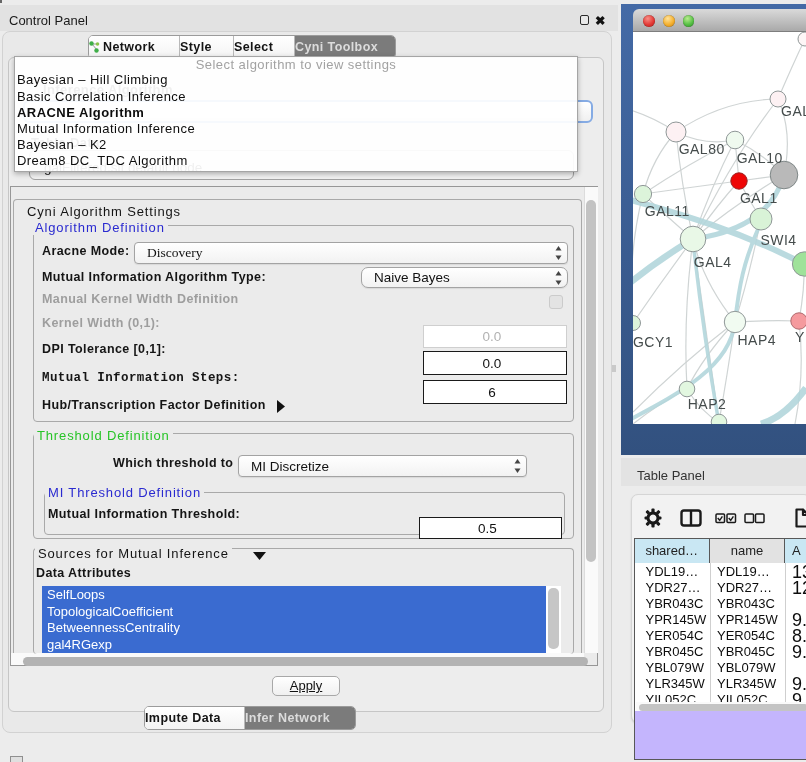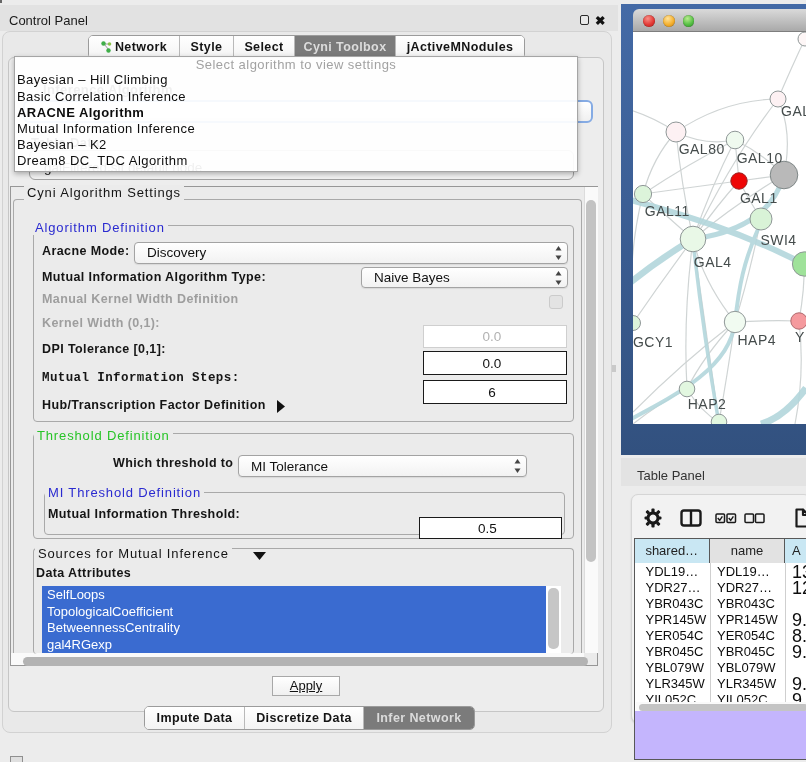--- a/index.html
+++ b/index.html
@@ -6,21 +6,21 @@
 .abs{position:absolute;}
 .lbl{position:absolute;font-size:12.5px;font-weight:bold;color:#151515;white-space:nowrap;letter-spacing:0.4px;}
 .glbl{position:absolute;font-size:12.5px;font-weight:bold;color:#9e9e9e;white-space:nowrap;letter-spacing:0.4px;}
 .grp{position:absolute;border:1px solid #a9a9a9;border-radius:4px;}
 .gtitle{position:absolute;font-size:13px;background:#ebebeb;padding:0 3px;white-space:nowrap;letter-spacing:0.85px;}
 .combo{position:absolute;border:1px solid #a3a3a3;border-radius:4px;background:linear-gradient(#ffffff,#f2f2f2);box-shadow:0 1px 1px rgba(0,0,0,.08);}
 .combo .ct{position:absolute;left:12px;top:2.5px;font-size:13.5px;color:#111;}
 .combo .ar{position:absolute;right:5px;top:3px;width:7px;height:14px;}
 .fld{position:absolute;background:#fff;font-size:13.5px;color:#111;text-align:center;padding-right:6px;box-sizing:border-box;margin-top:11px;}
 .seg{display:flex;position:absolute;height:22px;border:1px solid #9b9b9b;border-radius:5px;background:#fdfdfd;overflow:hidden;}
-.seg>div{font-size:12.5px;font-weight:bold;color:#141414;line-height:22px;text-align:center;border-right:1px solid #b9b9b9;background:linear-gradient(#ffffff,#f3f3f3);letter-spacing:0.4px;}
+.seg>div{font-size:12.5px;font-weight:bold;color:#141414;line-height:22px;border-right:1px solid #b9b9b9;background:linear-gradient(#ffffff,#f3f3f3);letter-spacing:0.4px;}
 .seg>div:last-child{border-right:none;}
 .seg>div.sel{background:#7b7b7b;color:#dcdcdc;}
 .pitem{position:absolute;left:17px;font-size:13px;color:#0d0d0d;white-space:nowrap;letter-spacing:0.45px;z-index:12;}
 </style></head>
 <body>
 
 <div class="abs" style="left:0;top:0;width:2px;height:3px;background:#666;"></div>
 
 <div class="abs" style="left:0;top:5px;width:618px;height:26px;background:#e2e2e2;"></div>
 <div class="abs" style="left:9px;top:12.5px;font-size:13px;color:#1a1a1a;">Control Panel</div>
@@ -33,57 +33,56 @@
   <div style="width:90px;"><svg width="11" height="12" style="vertical-align:-2px;margin-right:3px;" viewBox="0 0 11 12">
         <line x1="3" y1="3" x2="8" y2="9" stroke="#9a9a9a" stroke-width="1"></line>
         <line x1="3" y1="3" x2="8" y2="3" stroke="#9a9a9a" stroke-width="1"></line>
         <circle cx="2.5" cy="2.5" r="2.2" fill="#3fae49"></circle>
         <circle cx="8.5" cy="3" r="1.8" fill="#8bc34a"></circle>
         <circle cx="7.5" cy="9.5" r="2.2" fill="#3fae49"></circle>
       </svg>Network</div>
   <div style="width:53px;">Style</div>
   <div style="width:60px;">Select</div>
   <div class="sel" style="width:100px;">Cyni Toolbox</div>
-  <div style="width:128px;">jActiveMNodules</div>
 </div>
 
 <div class="abs" style="left:8px;top:57px;width:596px;height:655px;background:#ededed;border:1px solid #c6c6c6;border-radius:6px;box-sizing:border-box;"></div>
 
 <div class="abs" style="left:43px;top:82px;font-size:13px;font-weight:bold;color:#222;letter-spacing:0.4px;">Inference Algorithm</div>
 <div class="abs" style="left:23px;top:100px;width:570px;height:23px;border:2.5px solid #85abe4;border-radius:6px;background:linear-gradient(#ffffff,#f0f0f0);box-sizing:border-box;"></div>
 <div class="abs" style="left:31px;top:135px;font-size:13px;font-weight:bold;color:#222;letter-spacing:0.4px;">Table Data</div>
 <div class="abs" style="left:29px;top:150px;width:545px;height:30px;border:1px solid #a2a2a2;border-radius:6px;background:#f1f1f1;box-sizing:border-box;"></div>
 <div class="abs" style="left:44px;top:160px;font-size:13.5px;color:#222;">galFiltered.sif default node</div>
 
 <div class="abs" style="left:10px;top:186px;width:588px;height:480px;border:1px solid #979797;background:#ebebeb;box-sizing:border-box;overflow:hidden;">
 </div>
 
 <div class="abs" style="left:584px;top:187px;width:13px;height:466px;background:#fafafa;border-left:1px solid #dcdcdc;"></div>
 <div class="abs" style="left:585.5px;top:200px;width:10px;height:362px;background:#c3c3c3;border-radius:5px;"></div>
 
 <div class="abs" style="left:11px;top:653px;width:573px;height:12px;background:#fafafa;"></div>
 <div class="abs" style="left:23px;top:657px;width:565px;height:9px;background:#b3b3b3;border-radius:5px;"></div>
 
 <div class="grp" style="left:13px;top:199px;width:567px;height:453px;border-bottom:none;border-radius:4px 4px 0 0;"></div>
-<div class="gtitle" style="left:24px;top:185px;color:#141414;">Cyni Algorithm Settings</div>
+<div class="gtitle" style="left:24px;top:204px;color:#141414;">Cyni Algorithm Settings</div>
 
 <div class="grp" style="left:33px;top:225px;width:539px;height:195px;"></div>
 <div class="gtitle" style="left:32px;top:219.5px;color:#2a2ad0;">Algorithm Definition</div>
 
 <div class="lbl" style="left:42px;top:244px;">Aracne Mode:</div>
-<div class="combo" style="left:134px;top:241.5px;width:432px;height:20px;">
+<div class="combo" style="left:134px;top:241.5px;width:432px;height:20px;font-family:Liberation Serif, serif;">
   <div class="ct">Discovery</div>
   <svg class="ar" viewBox="0 0 7 14">
       <path d="M3.5 0 L6.5 4.5 L0.5 4.5 Z" fill="#444"></path>
       <path d="M3.5 14 L6.5 9.5 L0.5 9.5 Z" fill="#444"></path>
     </svg>
 </div>
 
 <div class="lbl" style="left:42px;top:269.5px;">Mutual Information Algorithm Type:</div>
-<div class="combo" style="left:361px;top:266.8px;width:205px;height:19.5px;">
+<div class="combo" style="left:361px;top:266.8px;width:205px;height:19.5px;border-radius:7px;">
   <div class="ct">Naive Bayes</div>
   <svg class="ar" viewBox="0 0 7 14">
       <path d="M3.5 0 L6.5 4.5 L0.5 4.5 Z" fill="#444"></path>
       <path d="M3.5 14 L6.5 9.5 L0.5 9.5 Z" fill="#444"></path>
     </svg>
 </div>
 
 <div class="glbl" style="left:42px;top:291.5px;">Manual Kernel Width Definition</div>
 <div class="abs" style="left:549px;top:295px;width:12px;height:12px;border-radius:3px;background:#e3e3e3;border:1px solid #cbcbcb;"></div>
 
@@ -99,21 +98,21 @@
 <div class="lbl" style="left:42px;top:397.5px;">Hub/Transcription Factor Definition</div>
 <svg class="abs" style="left:276px;top:399.5px;" width="10" height="13" viewBox="0 0 10 13">
     <path d="M1 0 L9 6.5 L1 13 Z" fill="#111"></path>
   </svg>
 
 <div class="grp" style="left:33px;top:433px;width:539px;height:104px;"></div>
 <div class="gtitle" style="left:34px;top:427.5px;color:#27c427;">Threshold Definition</div>
 
 <div class="lbl" style="left:79px;top:455.5px;margin-left:34px;">Which threshold to use:</div>
 <div class="combo" style="left:238px;top:455px;width:287px;height:20px;">
-  <div class="ct">MI Tolerance</div>
+  <div class="ct">MI Discretize</div>
   <svg class="ar" viewBox="0 0 7 14">
       <path d="M3.5 0 L6.5 4.5 L0.5 4.5 Z" fill="#444"></path>
       <path d="M3.5 14 L6.5 9.5 L0.5 9.5 Z" fill="#444"></path>
     </svg>
 </div>
 
 <div class="grp" style="left:44px;top:492px;width:519px;height:41px;"></div>
 <div class="gtitle" style="left:45px;top:484.5px;color:#2a2ad0;">MI Threshold Definition</div>
 
 <div class="lbl" style="left:48px;top:506.5px;">Mutual Information Threshold:</div>
@@ -124,25 +123,24 @@
 <svg class="abs" style="left:253px;top:552px;" width="13" height="8" viewBox="0 0 13 8">
     <path d="M0 0 L13 0 L6.5 8 Z" fill="#111"></path>
   </svg>
 
 <div class="lbl" style="left:36px;top:565.5px;">Data Attributes</div>
 <div class="abs" style="left:42px;top:585.5px;width:519px;height:67px;background:#ffffff;"></div>
 <div class="abs" style="left:42px;top:585.5px;width:504px;height:67px;background:#3a6bd0;"></div>
 <div class="abs" style="left:47px;top:587px;font-size:13px;color:#fff;line-height:16.6px;">SelfLoops<br>TopologicalCoefficient<br>BetweennessCentrality<br>gal4RGexp</div>
 <div class="abs" style="left:548px;top:588px;width:11px;height:61px;background:#c6c6c6;border-radius:5px;"></div>
 
-<div class="abs" style="left:272px;top:676px;width:68px;height:20px;background:linear-gradient(#ffffff,#f0f0f0);border:1px solid #a8a8a8;border-radius:0;box-sizing:border-box;text-align:center;font-size:13px;line-height:18px;color:#111;text-decoration:underline;">Apply</div>
+<div class="abs" style="left:272px;top:676px;width:68px;height:20px;background:linear-gradient(#ffffff,#f0f0f0);border:1px solid #a8a8a8;border-radius:5px;box-sizing:border-box;text-align:center;font-size:13px;line-height:18px;color:#111;text-decoration:underline;">Apply</div>
 
 <div class="seg" style="left:144px;top:706px;">
   <div style="width:99px;">Impute Data</div>
-  <div style="width:118px;">Discretize Data</div>
   <div class="sel" style="width:110px;">Infer Network</div>
 </div>
 
 <div class="abs" style="left:14px;top:56px;width:564px;height:116px;background:rgba(255,255,255,0.93);border:1px solid #a5a5a5;box-shadow:0 2px 5px rgba(0,0,0,.28);box-sizing:border-box;z-index:11;"></div>
 <div class="abs" style="left:14px;top:56.5px;width:564px;text-align:center;font-size:13px;color:#a2a2a2;letter-spacing:0.45px;z-index:12;">Select algorithm to view settings</div>
 <div class="pitem" style="top:72.3px;">Bayesian – Hill Climbing</div>
 <div class="pitem" style="top:88.5px;">Basic Correlation Inference</div>
 <div class="pitem" style="top:104.6px;font-weight:bold;">ARACNE Algorithm</div>
 <div class="pitem" style="top:120.8px;">Mutual Information Inference</div>
 <div class="pitem" style="top:136.9px;">Bayesian – K2</div>

